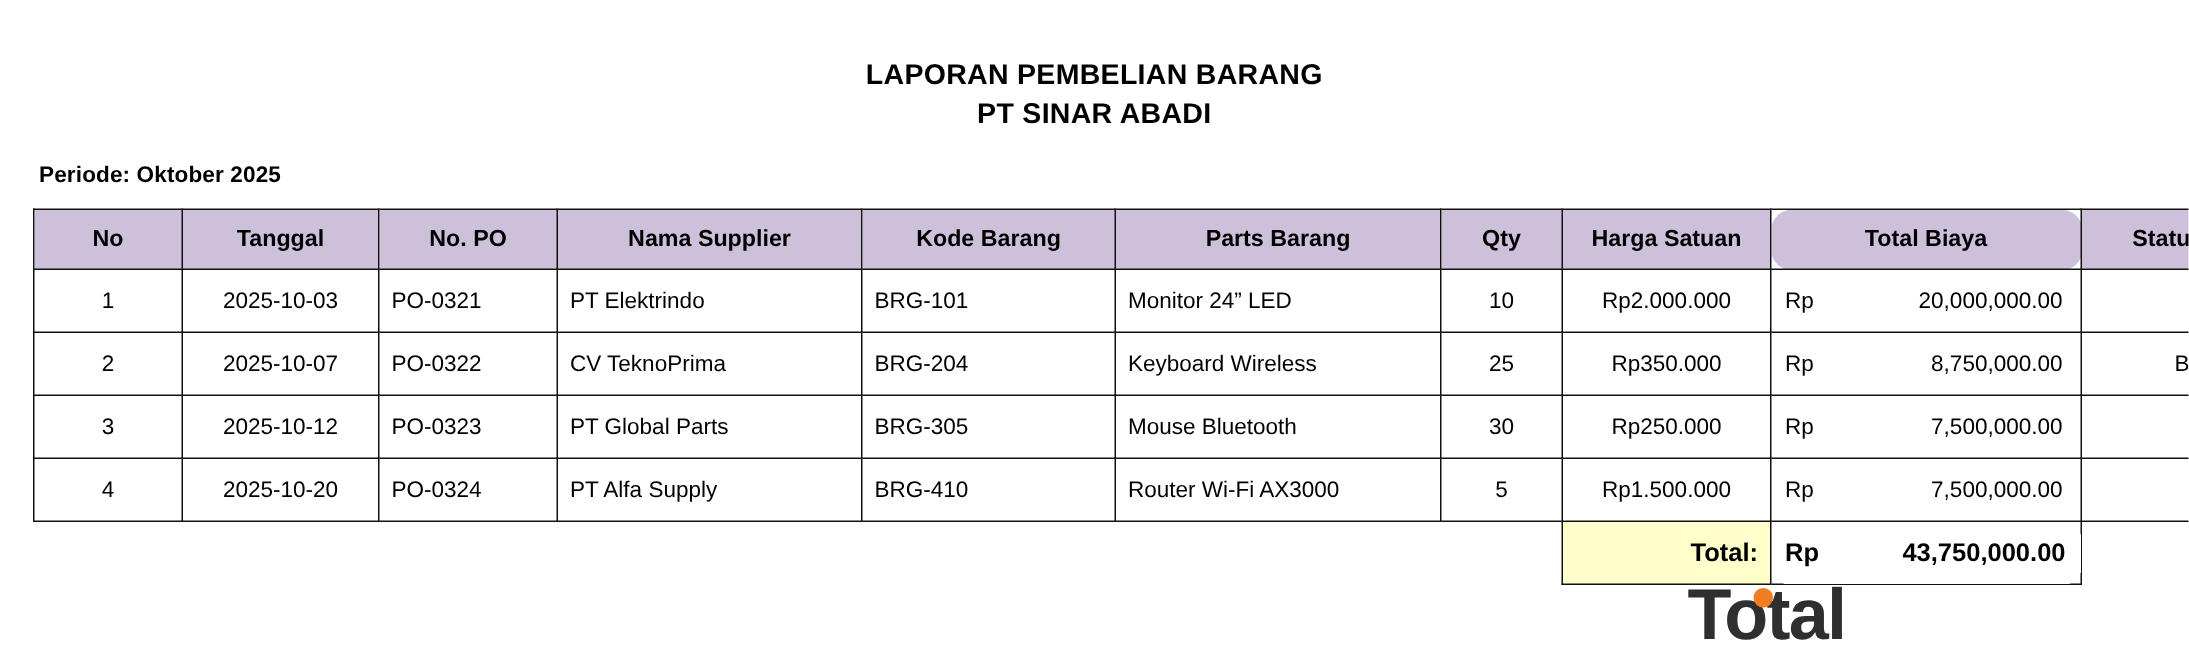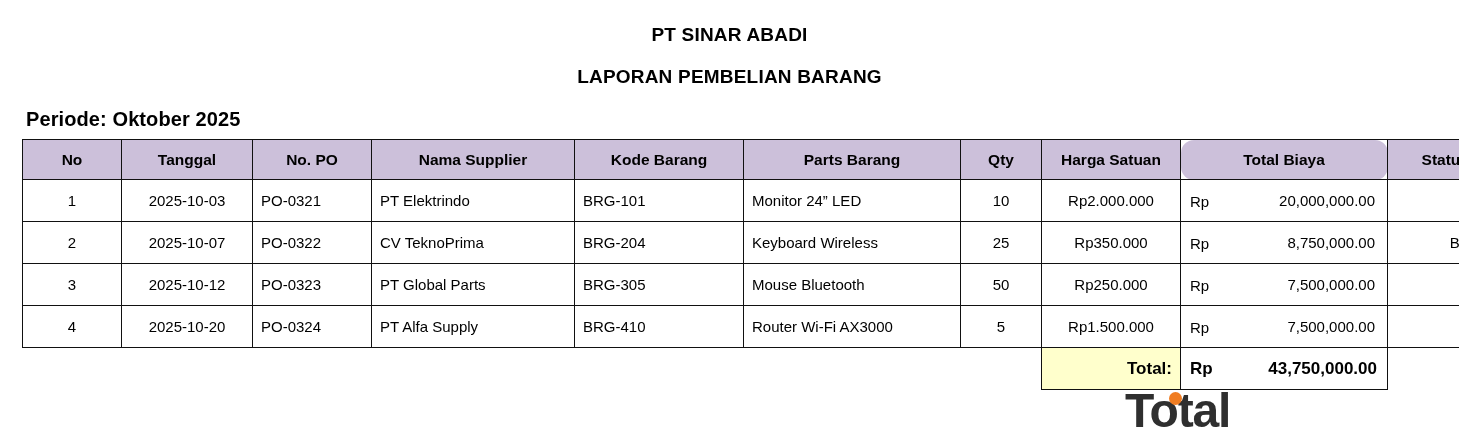--- a/index.html
+++ b/index.html
@@ -34,21 +34,21 @@
     font-weight: bold;
     letter-spacing: 0.2px;
     line-height: 26px;
     margin-top: 16px;
   }
 
   #period-label {
     position: absolute;
     left: 26px;
     top: 108px;
-    font-size: 20px;
+    font-size: 15px;
     font-weight: bold;
     letter-spacing: 0.1px;
   }
 
   #report-table {
     position: absolute;
     left: 22px;
     top: 139px;
     width: 1415px;
     border-collapse: collapse;
@@ -151,22 +151,22 @@
     width: 13px;
     height: 13px;
     border-radius: 50%;
     background: #f07d22;
   }
 </style>
 </head>
 <body>
 
 <div id="doc-title-block">
+  <div id="report-title">LAPORAN PEMBELIAN BARANG</div>
   <div id="company-name">PT SINAR ABADI</div>
-  <div id="report-title">LAPORAN PEMBELIAN BARANG</div>
 </div>
 
 <div id="period-label">Periode: Oktober 2025</div>
 
 <table id="report-table">
   <thead>
     <tr>
       <th class="c-no">No</th>
       <th class="c-tanggal">Tanggal</th>
       <th class="c-po">No. PO</th>
@@ -213,21 +213,21 @@
       <td class="c-status">Belum Lunas</td>
     </tr>
 
     <tr>
       <td class="c-no">3</td>
       <td class="c-tanggal">2025-10-12</td>
       <td class="c-po">PO-0323</td>
       <td class="c-supp">PT Global Parts</td>
       <td class="c-kode">BRG-305</td>
       <td class="c-nama">Mouse Bluetooth</td>
-      <td class="c-qty">50</td>
+      <td class="c-qty">30</td>
       <td class="c-harga">Rp250.000</td>
       <td class="c-total money-cell">
         <span class="cur">Rp</span>
         <span class="amt">7,500,000.00</span>
       </td>
       <td class="c-status">Lunas</td>
     </tr>
 
     <tr>
       <td class="c-no">4</td>

